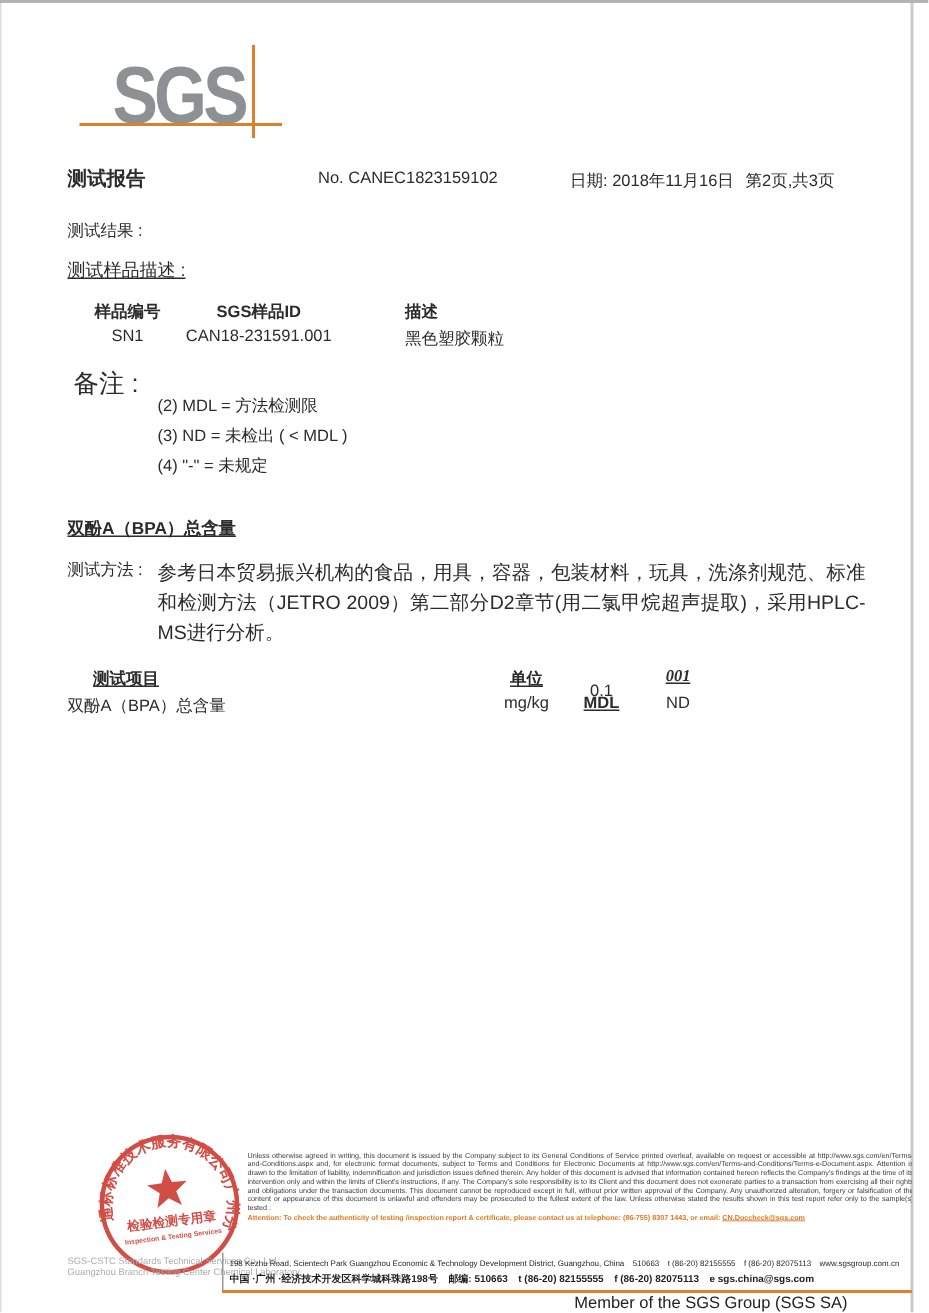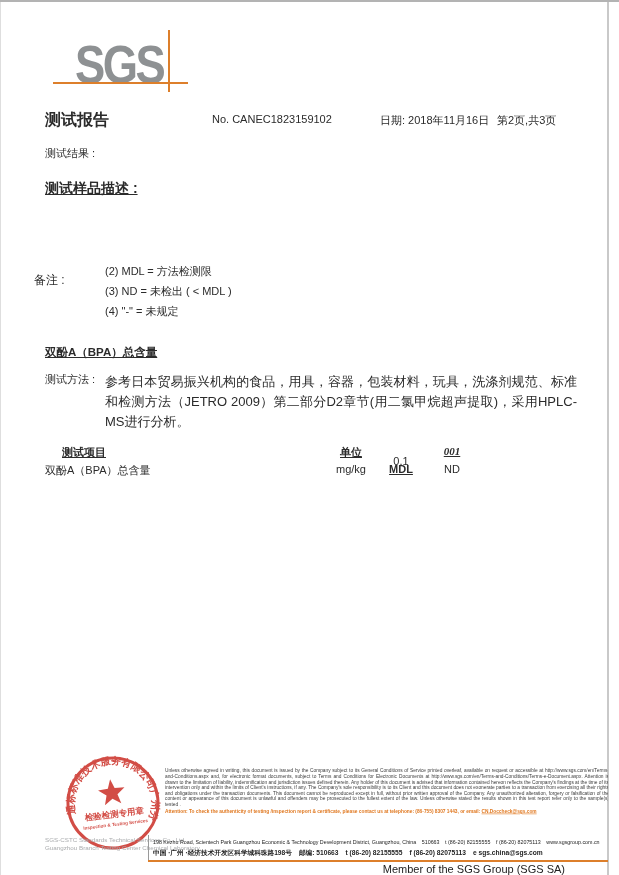--- a/index.html
+++ b/index.html
@@ -26,35 +26,35 @@
   .logo .sgs-text {
     position:absolute; left:22px; top:12px;
     font-size:54px; font-weight:bold; line-height:1;
     color:#8e9193; letter-spacing:-3px;
     transform: scaleX(0.84); transform-origin:0 0;
   }
   .logo .hline { position:absolute; left:0; top:57px; width:135px; height:2px; background:#dd7f2b; }
   .logo .vline { position:absolute; left:115px; top:5px; width:2px; height:62px; background:#dd7f2b; }
 
   
-  .doc-title { position:absolute; left:45px; top:110px; font-size:16px; font-weight:bold; }
+  .doc-title { position:absolute; left:45px; top:110px; font-size:13px; font-weight:bold; }
   .report-no { position:absolute; left:212px; top:113px; font-size:11px; }
   .report-date { position:absolute; left:380px; top:113px; font-size:11px; }
   .page-info { position:absolute; left:497px; top:113px; font-size:11px; }
 
   .sec-results { position:absolute; left:45px; top:146px; font-size:11px; }
-  .sec-sample-desc { position:absolute; left:45px; top:180px; font-size:14px; font-weight:bold; text-decoration:underline; }
+  .sec-sample-desc { position:absolute; left:45px; top:172px; font-size:12px; font-weight:normal; text-decoration:underline; }
 
   
   .sample-table { position:absolute; left:50px; top:200px; display:grid; grid-template-columns:70px 105px auto; row-gap:3px; font-size:11px; }
   .sample-table .hdr { font-weight:bold; }
   .tc-c { text-align:center; }
   .tc-l { text-align:left; padding-left:45px; }
 
-  .sec-notes { position:absolute; left:34px; top:244px; font-size:12px;margin-top:28px; }
+  .sec-notes { position:absolute; left:49px; top:244px; font-size:17px; }
   .notes { position:absolute; left:105px; top:261px; font-size:11px; line-height:20px; }
 
   .bpa-heading { position:absolute; left:45px; top:345px; font-size:11.5px; font-weight:bold; text-decoration:underline; }
   .method-label { position:absolute; left:45px; top:372px; font-size:11px; }
   .method-text { position:absolute; left:105px; top:372px; width:472px; font-size:13px; line-height:20px; text-align:justify; }
 
   
   .rt { position:absolute; font-size:11px;margin-top:31px; }
   .rt-u { text-decoration:underline; font-weight:bold; }
   .rt-i { font-style:italic; }
@@ -101,20 +101,28 @@
   </div>
 
   <div class="doc-title">测试报告</div>
   <div class="report-no">No. CANEC1823159102</div>
   <div class="report-date">日期: 2018年11月16日</div>
   <div class="page-info">第2页,共3页</div>
 
   <div class="sec-results">测试结果 :</div>
   <div class="sec-sample-desc">测试样品描述 :</div>
 
+  <div class="sample-table">
+    <div class="hdr tc-c">样品编号</div>
+    <div class="hdr tc-c">SGS样品ID</div>
+    <div class="hdr tc-l">描述</div>
+    <div class="tc-c">SN1</div>
+    <div class="tc-c">CAN18-231591.001</div>
+    <div class="tc-l">黑色塑胶颗粒</div>
+  </div>
 
   <div class="sec-notes">备注 :</div>
   <div class="notes">
     <div>(2) MDL = 方法检测限</div>
     <div>(3) ND = 未检出 ( &lt; MDL )</div>
     <div>(4) "-" = 未规定</div>
   </div>
 
   <div class="bpa-heading">双酚A（BPA）总含量</div>
   <div class="method-label">测试方法 :</div>

